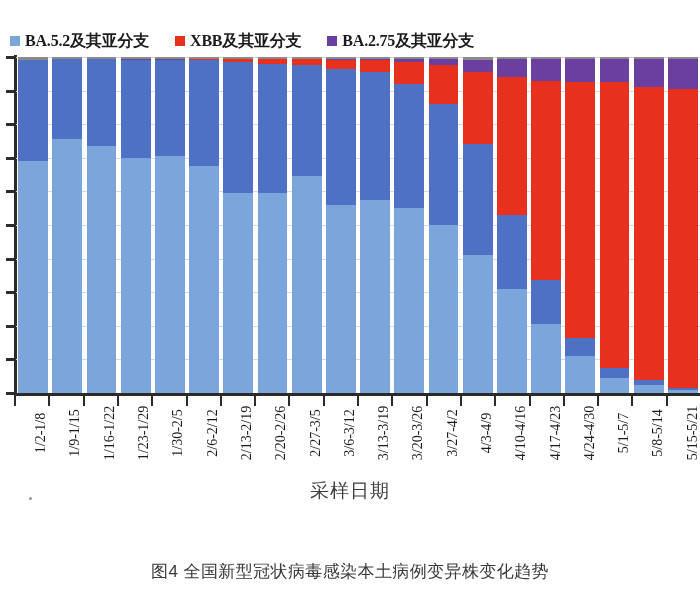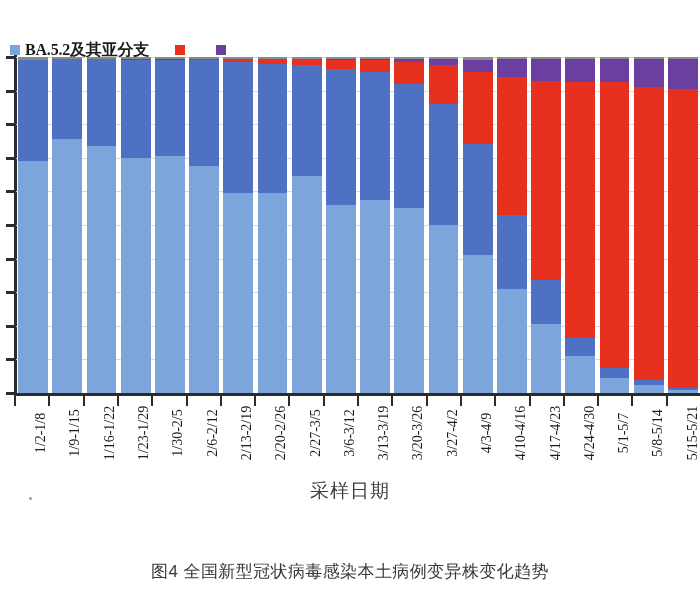--- a/index.html
+++ b/index.html
@@ -4,21 +4,21 @@
 <style>
   html,body{margin:0;padding:0;}
   body{
     width:700px;height:600px;background:#ffffff;
     font-family:"Liberation Serif","DejaVu Serif",serif;
     overflow:hidden;position:relative;
   }
 
   
   #legend{
-    position:absolute;left:0;top:36px;width:700px;height:28px;
+    position:absolute;left:0;top:27px;width:700px;height:28px;
     display:flex;align-items:center;white-space:nowrap;
     overflow:hidden;
   }
   .lg-item{display:flex;align-items:center;margin-right:26px;}
   .lg-item:first-child{margin-left:10px;}
   .lg-swatch{
     width:10px;height:10px;margin-right:5px;flex:none;
     display:inline-block;
   }
   .lg-label{
@@ -98,23 +98,25 @@
 </head>
 <body>
 
 <div id="legend">
     <div class="lg-item">
       <span class="lg-swatch" style="background: rgb(123, 165, 219);"></span>
       <span class="lg-label">BA.5.2及其亚分支</span>
     </div>
     <div class="lg-item">
       <span class="lg-swatch" style="background: rgb(232, 48, 30);"></span>
+      <span class="lg-label">XBB及其亚分支</span>
     </div>
     <div class="lg-item">
       <span class="lg-swatch" style="background: rgb(107, 63, 160);"></span>
+      <span class="lg-label">BA.2.75及其亚分支</span>
     </div>
   </div>
 
 <div id="plotwrap">
   <div id="axisline-y"></div>
   <div id="yticks">
       <i style="top: calc(0% - 1px);"></i>
       <i style="top: calc(10% - 1px);"></i>
       <i style="top: calc(20% - 1px);"></i>
       <i style="top: calc(30% - 1px);"></i>

